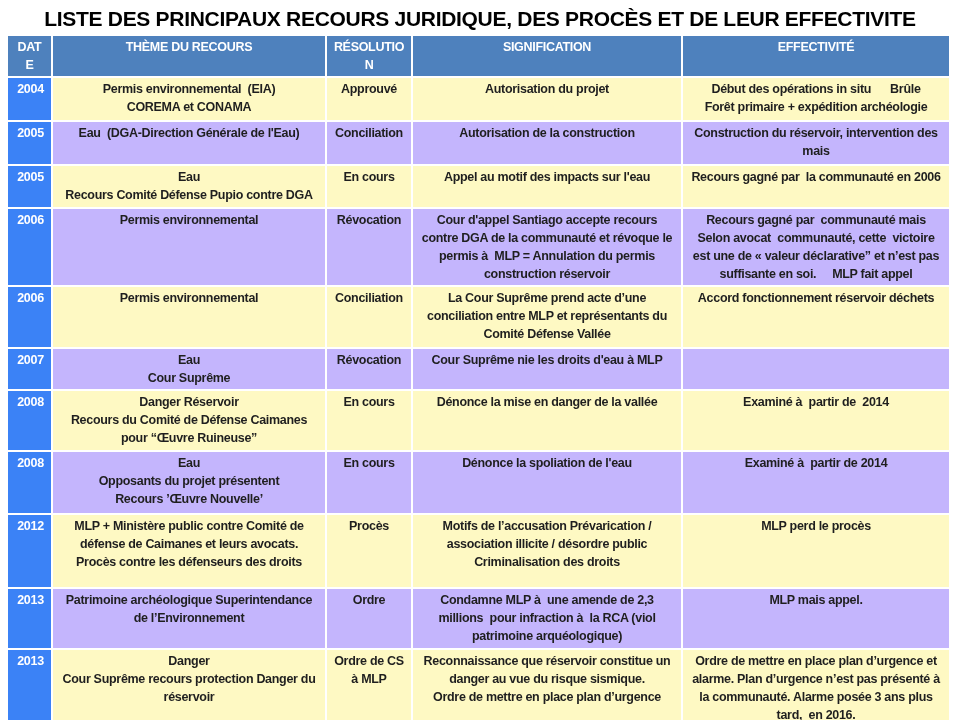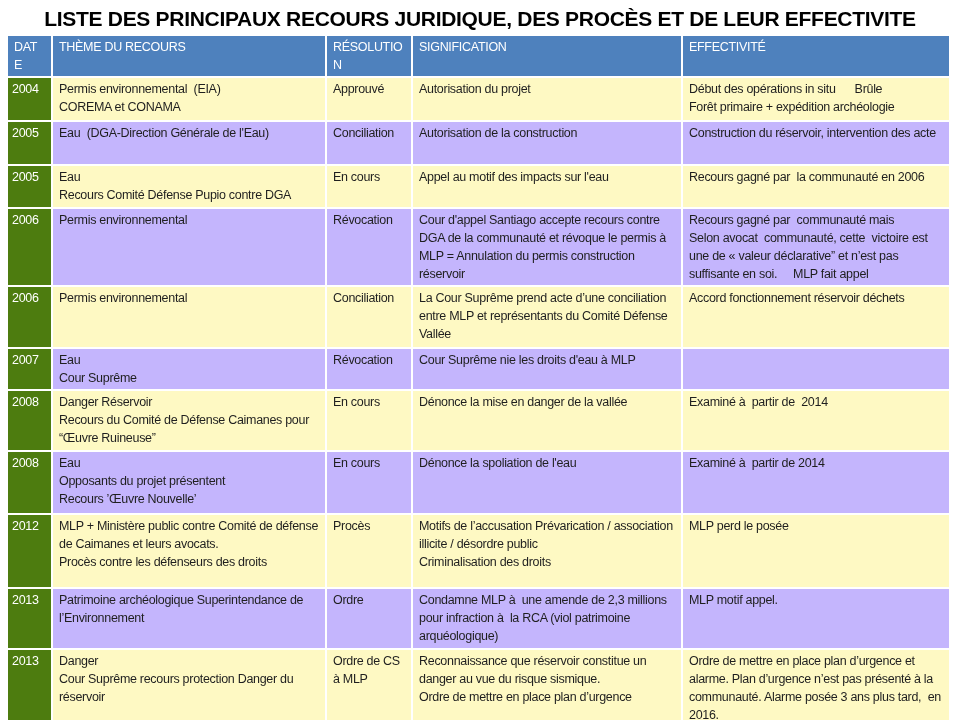--- a/index.html
+++ b/index.html
@@ -38,33 +38,33 @@
   col.c-res    { width: 86px;  }
   col.c-sig    { width: 270px; }
   col.c-eff    { width: 268px; }
 
   th, td {
     border: 2px solid #ffffff;
     vertical-align: top;
     padding: 2px 6px;
     font-size: 12.5px;
     line-height: 18px;
-    font-weight: normal;
+    font-weight: bold;
     letter-spacing: -0.3px;
     white-space: pre-wrap;
     overflow-wrap: break-word;
     word-wrap: break-word;
-    text-align: left;
+    text-align: center;
   }
   thead th {
     background: #4e81bd;
     color: #ffffff;
   }
   tbody th.date {
-    background: #4d7c0f;
+    background: #3b82f6;
     color: #ffffff;
     padding-left: 4px;
     padding-right: 2px;
   }
   tbody tr.band-dark td  { background: #fef9c3; }
   tbody tr.band-light td { background: #c4b5fd; }
 </style>
 </head>
 <body>
 
@@ -96,21 +96,21 @@
         <td>Approuvé</td>
         <td>Autorisation du projet</td>
         <td>Début des opérations in situ      Brûle
 Forêt primaire + expédition archéologie</td>
       </tr>
       <tr class="band-light" style="height:44px;">
         <th class="date">2005</th>
         <td>Eau  (DGA-Direction Générale de l'Eau)</td>
         <td>Conciliation</td>
         <td>Autorisation de la construction</td>
-        <td>Construction du réservoir, intervention des acte</td>
+        <td>Construction du réservoir, intervention des mais</td>
       </tr>
       <tr class="band-dark" style="height:43px;">
         <th class="date">2005</th>
         <td>Eau
 Recours Comité Défense Pupio contre DGA</td>
         <td>En cours</td>
         <td>Appel au motif des impacts sur l'eau</td>
         <td>Recours gagné par  la communauté en 2006</td>
       </tr>
       <tr class="band-light" style="height:78px;">
@@ -153,28 +153,28 @@
         <td>Dénonce la spoliation de l'eau</td>
         <td>Examiné à  partir de 2014</td>
       </tr>
       <tr class="band-dark" style="height:74px;">
         <th class="date">2012</th>
         <td>MLP + Ministère public contre Comité de défense de Caimanes et leurs avocats.
 Procès contre les défenseurs des droits</td>
         <td>Procès</td>
         <td>Motifs de l’accusation Prévarication / association illicite / désordre public
 Criminalisation des droits</td>
-        <td>MLP perd le posée</td>
+        <td>MLP perd le procès</td>
       </tr>
       <tr class="band-light" style="height:61px;">
         <th class="date">2013</th>
         <td>Patrimoine archéologique Superintendance de l’Environnement</td>
         <td>Ordre</td>
         <td>Condamne MLP à  une amende de 2,3 millions  pour infraction à  la RCA (viol patrimoine arquéologique)</td>
-        <td>MLP motif appel.</td>
+        <td>MLP mais appel.</td>
       </tr>
       <tr class="band-dark" style="height:80px;">
         <th class="date">2013</th>
         <td>Danger
 Cour Suprême recours protection Danger du réservoir</td>
         <td>Ordre de CS à MLP</td>
         <td>Reconnaissance que réservoir constitue un danger au vue du risque sismique.
 Ordre de mettre en place plan d’urgence</td>
         <td>Ordre de mettre en place plan d’urgence et alarme. Plan d’urgence n’est pas présenté à la communauté. Alarme posée 3 ans plus tard,  en 2016.</td>
       </tr>

